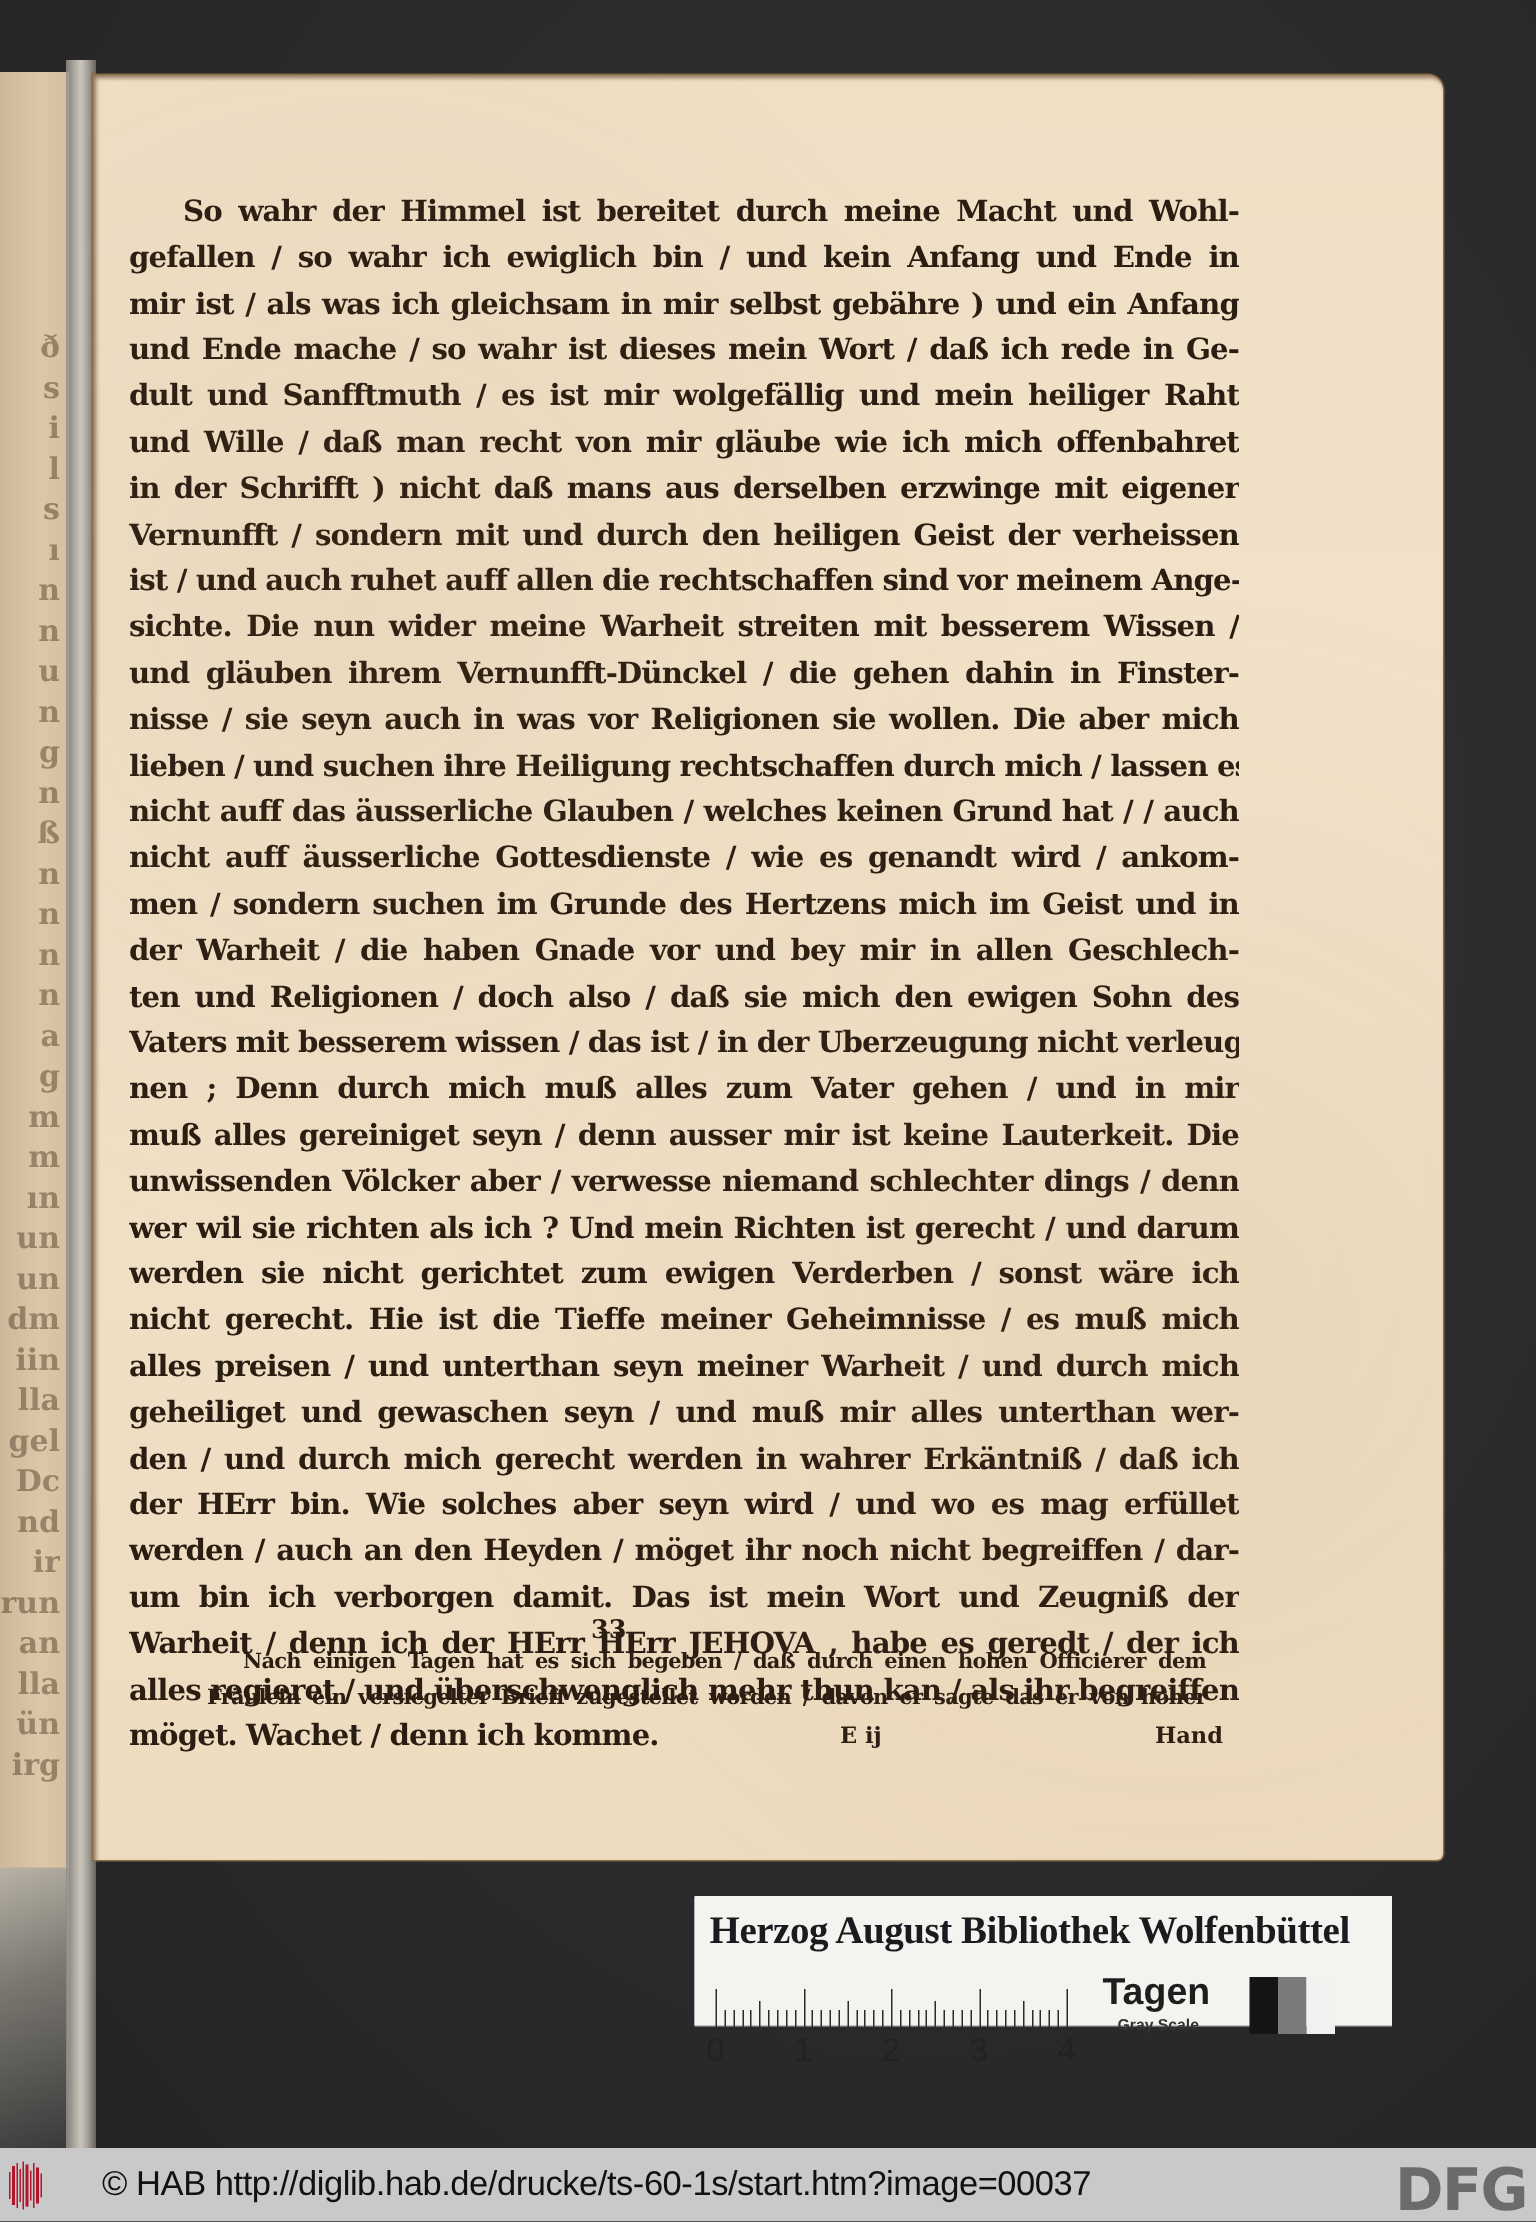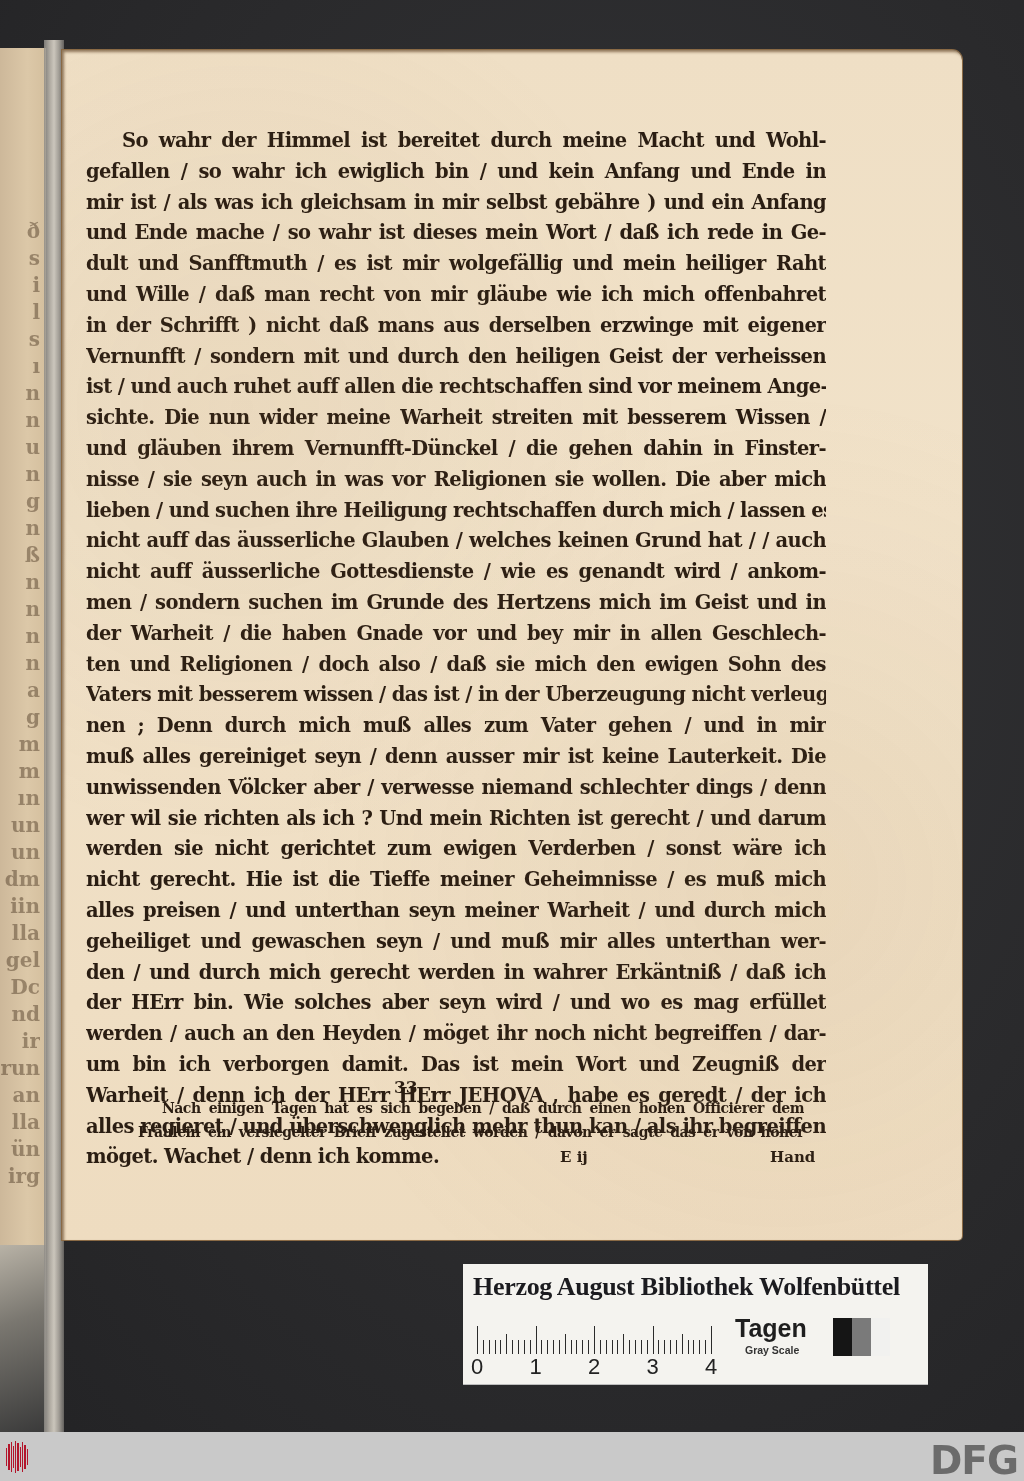--- a/index.html
+++ b/index.html
@@ -72,21 +72,21 @@
   .section-line { display: block; white-space: nowrap; text-align: justify; text-align-last: justify; height: 24px; overflow: hidden; }
   .section-line.first { text-indent: 24px; }
   .signature {
     position: absolute; left: 498px; top: 1098px; font-size: 15px; font-weight: bold; color: #2a1d12;
   }
   .catchword {
     position: absolute; left: 708px; top: 1098px; font-size: 15px; font-weight: bold; color: #2a1d12;
   }
   
   .label-card {
-    position: absolute; left: 463px; top: 1264px; width: 465px; height: 120px;
+    position: absolute; left: 463px; top: 1264px; width: 465px; height: 86px;
     background: #f4f3ef; box-shadow: 0 1px 0 #bdbdbd;
   }
   .label-title {
     position: absolute; left: 10px; top: 8px; width: 450px;
     font-family: "Liberation Serif", serif; font-weight: bold; font-size: 26px;
     color: #1b1b1f; letter-spacing: -0.3px; white-space: nowrap;
   }
   .ruler {
     position: absolute; left: 14px; top: 62px; width: 236px; height: 28px;
   }
@@ -290,14 +290,15 @@
       <span style="height: 26px; background: rgb(179, 21, 43);"></span>
       <span style="height: 30px; background: rgb(179, 21, 43);"></span>
       <span style="height: 22px; background: rgb(179, 21, 43);"></span>
       <span style="height: 32px; background: rgb(179, 21, 43);"></span>
       <span style="height: 28px; background: rgb(179, 21, 43);"></span>
       <span style="height: 20px; background: rgb(179, 21, 43);"></span>
       <span style="height: 30px; background: rgb(179, 21, 43);"></span>
       <span style="height: 24px; background: rgb(179, 21, 43);"></span>
       <span style="height: 16px; background: rgb(179, 21, 43);"></span>
     </div>
+  <div class="footer-text">© HAB http://diglib.hab.de/drucke/ts-60-1s/start.htm?image=00037</div>
   <div class="dfg-logo">DFG</div>
 </div>
 
 </body></html>

